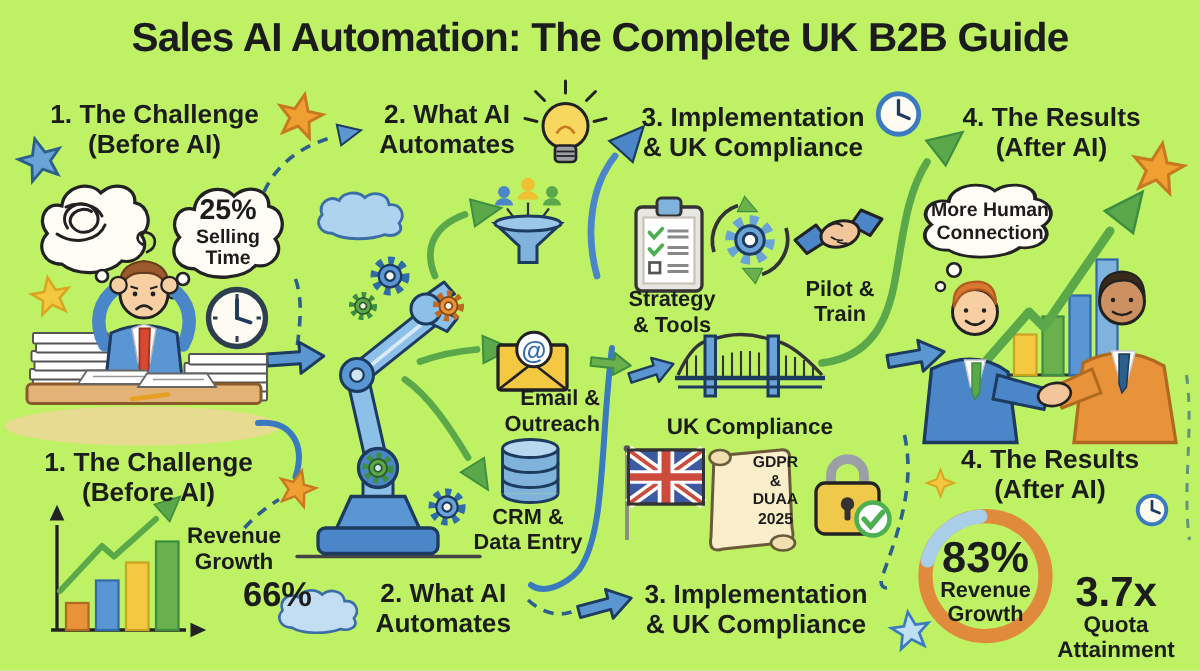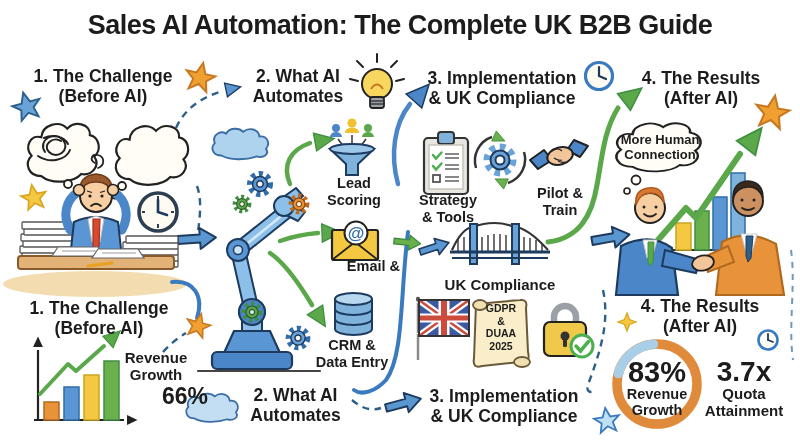--- a/index.html
+++ b/index.html
@@ -1,30 +1,30 @@
 <!DOCTYPE html>
 <html><head>
 <meta charset="utf-8">
 <style>
   html,body{margin:0;padding:0;background:#ddd;}
-  .canvas{position:relative;width:800px;height:447px;background:#ffffff;overflow:hidden;
+  .canvas{position:relative;width:800px;height:447px;background:#bef264;overflow:hidden;
           font-family:"Liberation Sans",sans-serif;color:#1c1c1c;}
   .abs{position:absolute;}
   .t{position:absolute;font-weight:700;text-align:center;line-height:1.12;color:#1c1c1c;}
   .title{left:0;top:10px;width:800px;font-size:27px;letter-spacing:-0.5px;}
   .hdr{font-size:17.5px;}
   .lbl{font-size:14.5px;line-height:1.14;}
   .bubble25 .big{font-size:19px;line-height:1.05;}
   .bubble25 .sm{font-size:13px;line-height:1.1;}
   .human{font-size:13px;line-height:1.15;}
   .rev .sm{font-size:15px;line-height:1.1;}
   .rev .big{font-size:23px;line-height:1.15;margin-left:44px;}
   .donutT .big{font-size:29px;line-height:1.0;}
   .donutT .sm{font-size:14.5px;line-height:1.08;}
-  .quotaT .big{font-size:28px;line-height:1.05;}
+  .quotaT .big{font-size:28px;line-height:1.05;margin-top:23px;}
   .quotaT .sm{font-size:15px;line-height:1.08;}
   .scrollT{font-size:10.5px;line-height:12.5px;letter-spacing:0;}
   .at{font-size:17px;color:#2f6ca8;font-weight:700;}
 </style>
 </head>
 <body>
 
 <div class="canvas">
 
 <svg class="abs" width="800" height="447" viewBox="0 0 800 447" style="left:0;top:0">
@@ -419,50 +419,52 @@
 </div>
 <div class="t hdr" style="left:424px;top:387px;width:160px;">
   <div>3. Implementation</div>
   <div>&amp; UK Compliance</div>
 </div>
 <div class="t hdr" style="left:625px;top:297px;width:150px;">
   <div>4. The Results</div>
   <div>(After AI)</div>
 </div>
 
+<div class="t bubble25" style="left:116px;top:131px;width:72px;">
+  <div class="big">25%</div>
+  <div class="sm">Selling</div>
+  <div class="sm">Time</div>
+</div>
 
 <div class="t rev" style="left:118px;top:350px;width:76px;">
   <div class="sm">Revenue</div>
   <div class="sm">Growth</div>
   <div class="big">66%</div>
 </div>
 
-<div class="t lbl" style="left:312px;top:175px;width:84px;">
-  <div>Lead</div>
-  <div>Scoring</div>
-</div>
 <div class="t at" style="left:344px;top:224px;width:24px;">@</div>
 <div class="t lbl" style="left:308px;top:258px;width:92px;text-align:right;">
   <div>Email &amp;</div>
+  <div>Outreach</div>
 </div>
 <div class="t lbl" style="left:300px;top:337px;width:104px;">
   <div>CRM &amp;</div>
   <div>Data Entry</div>
 </div>
 
 <div class="t lbl" style="left:405px;top:192px;width:86px;">
   <div>Strategy</div>
   <div>&amp; Tools</div>
 </div>
 <div class="t lbl" style="left:428px;top:276px;width:144px;font-size:15px;">UK Compliance</div>
 <div class="t lbl" style="left:524px;top:185px;width:72px;">
   <div>Pilot &amp;</div>
   <div>Train</div>
 </div>
-<div class="t scrollT" style="left:474px;top:302px;width:54px;">
+<div class="t scrollT" style="left:490px;top:302px;width:54px;">
   <div>GDPR</div>
   <div>&amp;</div>
   <div>DUAA</div>
   <div>2025</div>
 </div>
 
 <div class="t human" style="left:618px;top:133px;width:84px;text-align:center;">
   <div>More Human</div>
   <div>Connection</div>
 </div>

